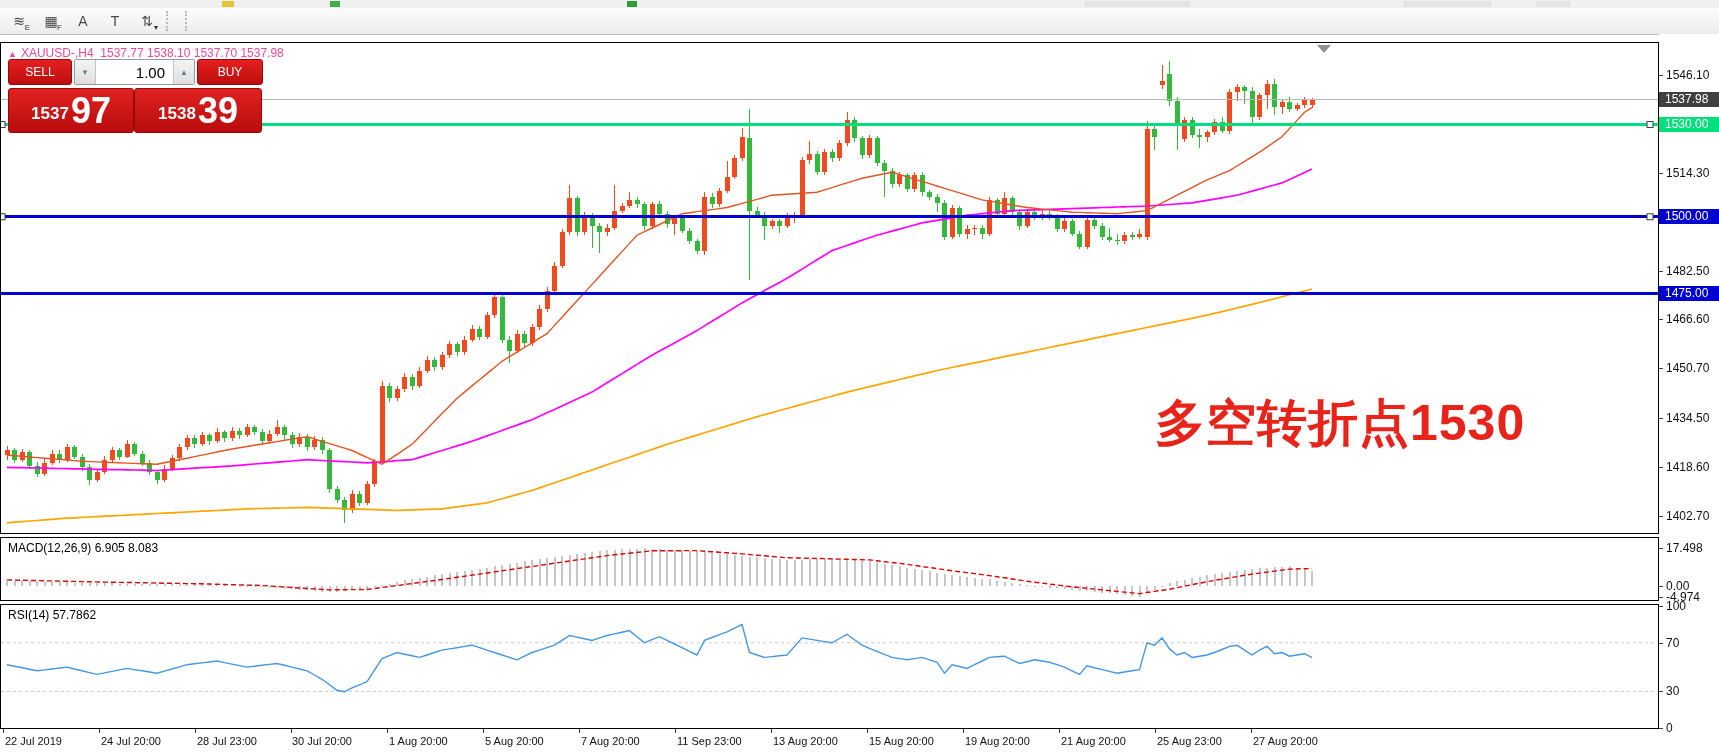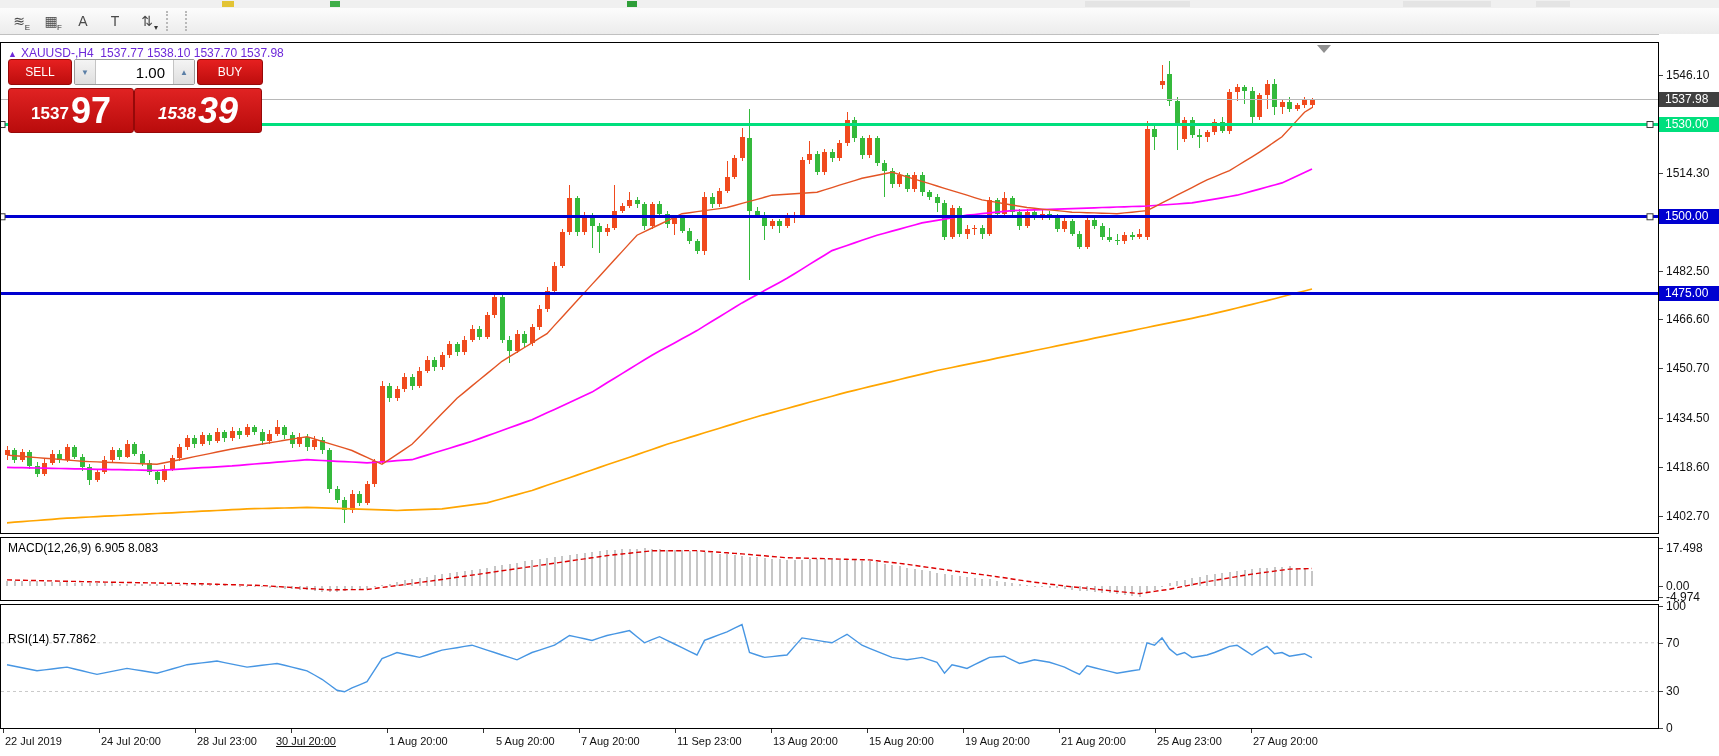--- a/index.html
+++ b/index.html
@@ -16,38 +16,38 @@
   .tbsep{width:5px;height:20px;margin:0 6px;border-left:2px dotted #b9b9b9;}
   .tfbtn{min-width:26px;height:20px;padding:0 5px;margin:0 1px;display:flex;align-items:center;justify-content:center;
          font-size:12px;color:#3c3c3c;border:1px solid transparent;border-radius:2px;cursor:default;}
   .tfbtn.active{border:1px solid #8f8f8f;background:#f8f3ea;}
   
   .plot{position:absolute;left:0;background:#fff;border:1px solid #000;box-sizing:border-box;}
   #mainplot{top:42px;width:1659px;height:492px;}
   #macdplot{top:537px;width:1659px;height:64px;}
   #rsiplot {top:604px;width:1659px;height:125px;}
   .plot svg{position:absolute;left:0;top:0;}
-  #symline{position:absolute;left:8px;top:46px;font-size:12px;color:#6d28d9;z-index:30;}
+  #symline{position:absolute;left:8px;top:46px;font-size:12px;color:#ec4899;z-index:30;}
   #symline .tri{font-size:9px;margin-right:4px;}
   .panel-label{position:absolute;left:8px;font-size:12px;color:#000;z-index:30;}
   
   #oneclick{position:absolute;left:8px;top:59px;width:255px;z-index:40;}
   #ocrow1{display:flex;height:26px;}
   .ocbtn{background:linear-gradient(#e62020,#bd0d0d);border:1px solid #960909;border-radius:3px;color:#fff;
          font-size:12px;display:flex;align-items:center;justify-content:center;}
   #sellbtn{width:62px;} #buybtn{width:64px;margin-left:2px;}
   #volbox{flex:1;margin-left:2px;display:flex;border:1px solid #9a9a9a;background:#fff;border-radius:2px;box-sizing:border-box;}
   .spin{width:20px;background:linear-gradient(#f4f4f4,#dfdfdf);color:#5b7fa6;font-size:8px;
         display:flex;align-items:center;justify-content:center;}
   #spindn{border-right:1px solid #c4c4c4;} #spinup{border-left:1px solid #c4c4c4;}
   #volval{flex:1;font-size:15px;color:#000;display:flex;align-items:center;justify-content:flex-end;padding-right:8px;}
   #ocrow2{display:flex;margin-top:3px;height:45px;}
   .bigprice{background:linear-gradient(#e02222,#b90c0c);border:1px solid #960909;border-radius:3px;color:#fff;
             display:flex;align-items:flex-end;justify-content:center;padding-bottom:3px;}
-  #sellprice{width:124px;} #buyprice{width:126px;margin-left:0;font-style:italic;}
+  #sellprice{width:124px;} #buyprice{width:126px;margin-left:0;}
   .bp-main{font-size:17px;font-weight:bold;line-height:30px;}
   .bp-big{font-size:36px;font-weight:bold;line-height:36px;margin-left:2px;}
   
   #priceaxis{position:absolute;left:1659px;top:34px;width:60px;height:694px;background:#fff;}
   .ptick{position:absolute;left:0;width:4px;height:1px;background:#444;}
   .plabel{position:absolute;left:7px;font-size:12px;color:#111;white-space:nowrap;}
   .pbadge{position:absolute;left:0;width:60px;height:15px;font-size:12px;color:#fff;line-height:15px;padding-left:6px;box-sizing:border-box;white-space:nowrap;}
   #timeaxis{position:absolute;left:0;top:729px;width:1659px;height:27px;background:#fff;}
   .ttick{position:absolute;top:0;width:1px;height:4px;background:#333;}
   .tlabel{position:absolute;top:6px;font-size:11px;color:#111;white-space:nowrap;}
@@ -465,20 +465,21 @@
         <span class="bp-main">1537</span>
         <span class="bp-big">97</span>
       </div>
       <div id="buyprice" class="bigprice">
         <span class="bp-main">1538</span>
         <span class="bp-big">39</span>
       </div>
     </div>
   </div>
 
+  <div id="annotation" style="color: rgb(232, 35, 26);">多空转折点1530</div>
 
   <div id="macdplot" class="plot">
     <svg id="macdsvg" width="1657" height="62" viewBox="0 538 1657 62">
         <g shape-rendering="crispEdges">
           <rect x="5" y="580.57" width="2" height="5.42999999999995" fill="#c6c6c6"></rect>
           <rect x="12.5" y="580.7872" width="2" height="5.212800000000016" fill="#c6c6c6"></rect>
           <rect x="20" y="581.0044" width="2" height="4.995599999999968" fill="#c6c6c6"></rect>
           <rect x="27.5" y="581.2216" width="2" height="4.778400000000033" fill="#c6c6c6"></rect>
           <rect x="35" y="581.4388" width="2" height="4.561199999999985" fill="#c6c6c6"></rect>
           <rect x="42.5" y="581.656" width="2" height="4.344000000000051" fill="#c6c6c6"></rect>
@@ -657,21 +658,21 @@
   </div>
   <div class="panel-label" style="top:541px">MACD(12,26,9) 6.905 8.083</div>
 
   <div id="rsiplot" class="plot">
     <svg id="rsisvg" width="1657" height="123" viewBox="0 605 1657 123">
         <line x1="0" y1="642.789" x2="1657" y2="642.789" stroke="#c9c9c9" stroke-width="1" stroke-dasharray="3 3"></line>
         <line x1="0" y1="691.481" x2="1657" y2="691.481" stroke="#c9c9c9" stroke-width="1" stroke-dasharray="3 3"></line>
         <polyline points="6,664.7 13.5,666.2 21,667.7 28.5,669.3 36,670.8 43.5,669.9 51,669.0 58.5,668.0 66,667.1 73.5,669.0 81,670.8 88.5,672.6 96,674.4 103.5,672.9 111,671.4 118.5,669.9 126,668.4 133.5,669.6 141,670.8 148.5,672.0 156,673.2 163.5,671.1 171,669.0 178.5,666.8 186,664.7 193.5,663.8 201,662.9 208.5,662.0 216,661.0 223.5,662.6 231,664.1 238.5,665.6 246,667.1 253.5,666.2 261,665.3 268.5,664.4 276,663.5 283.5,665.3 291,667.1 298.5,669.0 306,670.8 313.5,675.0 321,679.3 328.5,684.8 336,690.3 343.5,691.8 351,687.8 358.5,684.8 366,681.7 373.5,670.2 381,658.6 388.5,655.6 396,652.5 403.5,654.2 411,655.8 418.5,657.4 426,655.0 433.5,652.5 441,650.1 448.5,648.9 456,647.7 463.5,646.4 471,645.2 478.5,647.7 486,650.1 493.5,652.5 501,655.0 508.5,657.4 516,659.8 523.5,656.2 531,652.5 538.5,650.1 546,647.7 553.5,645.2 561,640.4 568.5,635.5 576,637.1 583.5,638.7 591,640.4 598.5,637.9 606,635.5 613.5,633.9 621,632.2 628.5,630.6 636,636.7 643.5,642.8 651,639.7 658.5,636.7 666,640.4 673.5,644.0 681,647.7 688.5,651.3 696,655.0 703.5,640.4 711,637.5 718.5,634.7 726,631.8 733.5,628.2 741,624.5 748.5,652.5 756,655.0 763.5,657.4 771,656.6 778.5,655.8 786,655.0 793.5,646.4 801,637.9 808.5,639.1 816,640.4 823.5,641.6 831,642.8 838.5,638.5 846,634.3 853.5,639.7 861,645.2 868.5,648.3 876,651.3 883.5,654.4 891,657.4 898.5,658.6 906,659.8 913.5,658.6 921,657.4 928.5,659.8 936,662.3 943.5,673.2 951,664.7 958.5,666.5 966,668.4 973.5,664.7 981,661.0 988.5,657.4 996,656.8 1003.5,656.2 1011,659.8 1018.5,663.5 1026,661.7 1033.5,659.8 1041,661.0 1048.5,662.3 1056,664.7 1063.5,667.1 1071,670.8 1078.5,674.4 1086,665.9 1093.5,667.7 1101,669.6 1108.5,671.4 1116,673.2 1123.5,672.0 1131,670.8 1138.5,669.6 1146,642.8 1153.5,645.2 1161,637.9 1168.5,648.9 1176,655.0 1183.5,652.5 1191,657.4 1198.5,656.2 1206,655.0 1213.5,652.5 1221,649.5 1228.5,646.4 1236,645.2 1243.5,650.1 1251,655.0 1258.5,650.1 1266,646.4 1273.5,653.7 1281,652.5 1288.5,656.2 1296,655.0 1303.5,653.7 1311,657.7" fill="none" stroke="#4796e3" stroke-width="1.4"></polyline>
       </svg>
   </div>
-  <div class="panel-label" style="top:632px">RSI(14) 57.7862</div>
+  <div class="panel-label" style="top:608px">RSI(14) 57.7862</div>
 
   <div id="priceaxis">
       <div class="ptick" style="top: 41px;"></div>
       <div class="plabel" style="top: 34px;">1546.10</div>
       <div class="ptick" style="top: 138.795px;"></div>
       <div class="plabel" style="top: 131.795px;">1514.30</div>
       <div class="ptick" style="top: 236.589px;"></div>
       <div class="plabel" style="top: 229.589px;">1482.50</div>
       <div class="ptick" style="top: 285.486px;"></div>
       <div class="plabel" style="top: 278.486px;">1466.60</div>
@@ -703,25 +704,25 @@
       <div class="pbadge" style="top: 251.654px; background: rgb(0, 0, 208); color: rgb(255, 255, 255);">1475.00</div>
     </div>
   <div id="timeaxis">
       <div class="ttick" style="left: 3px;"></div>
       <div class="tlabel" style="left: 5px;">22 Jul 2019</div>
       <div class="ttick" style="left: 99px;"></div>
       <div class="tlabel" style="left: 101px;">24 Jul 20:00</div>
       <div class="ttick" style="left: 195px;"></div>
       <div class="tlabel" style="left: 197px;">28 Jul 23:00</div>
       <div class="ttick" style="left: 291px;"></div>
-      <div class="tlabel" style="left: 276px; text-decoration: underline;">30 Jul 20:00</div>
+      <div class="tlabel" style="left: 292px;">30 Jul 20:00</div>
       <div class="ttick" style="left: 387px;"></div>
       <div class="tlabel" style="left: 389px;">1 Aug 20:00</div>
       <div class="ttick" style="left: 483px;"></div>
-      <div class="tlabel" style="left: 496px;">5 Aug 20:00</div>
+      <div class="tlabel" style="left: 485px;">5 Aug 20:00</div>
       <div class="ttick" style="left: 579px;"></div>
       <div class="tlabel" style="left: 581px;">7 Aug 20:00</div>
       <div class="ttick" style="left: 675px;"></div>
       <div class="tlabel" style="left: 677px;">11 Sep 23:00</div>
       <div class="ttick" style="left: 771px;"></div>
       <div class="tlabel" style="left: 773px;">13 Aug 20:00</div>
       <div class="ttick" style="left: 867px;"></div>
       <div class="tlabel" style="left: 869px;">15 Aug 20:00</div>
       <div class="ttick" style="left: 963px;"></div>
       <div class="tlabel" style="left: 965px;">19 Aug 20:00</div>

